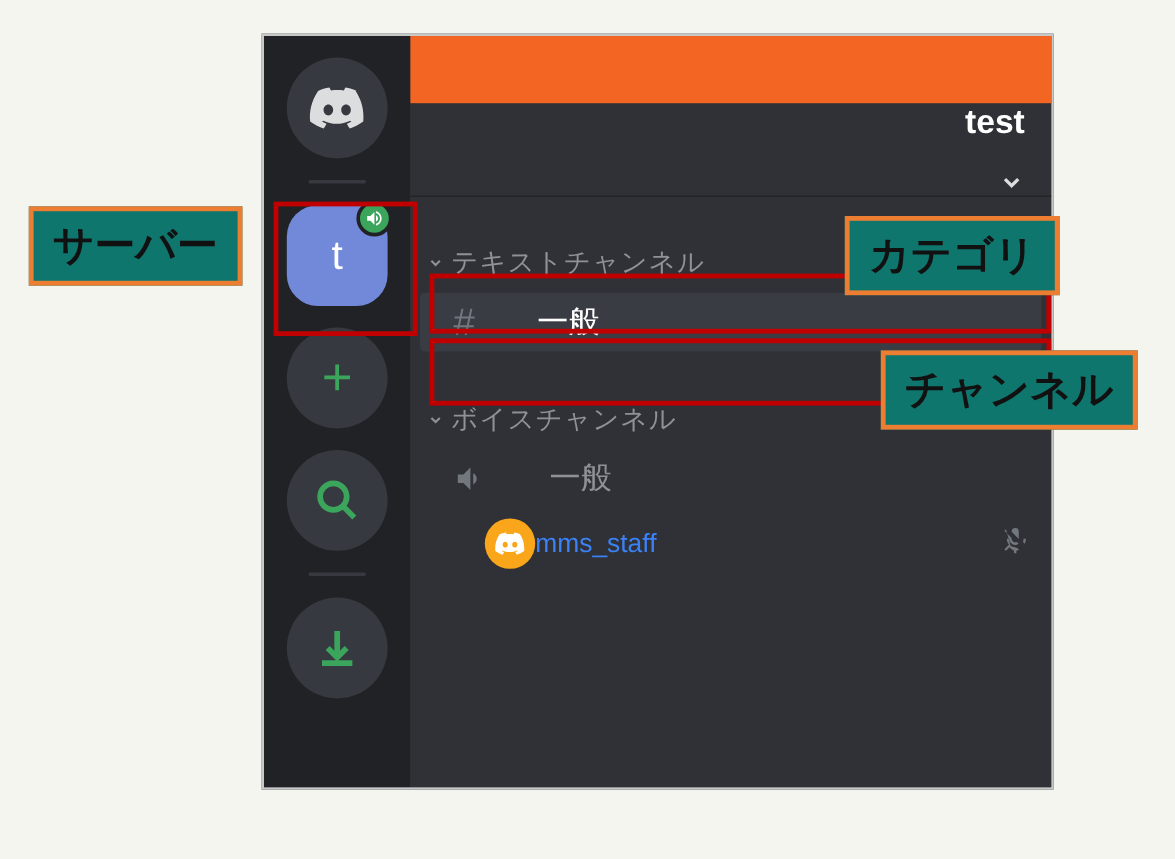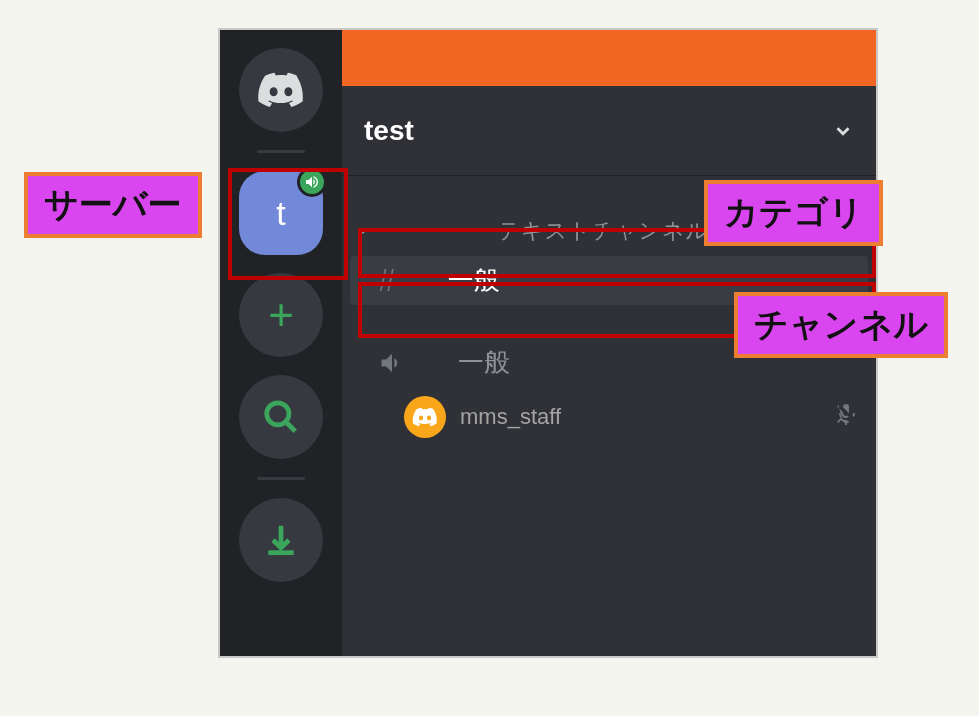--- a/index.html
+++ b/index.html
@@ -75,44 +75,44 @@
     flex: 1;
     background: #2f3136;
     display: flex;
     flex-direction: column;
   }
   .panel-topbar {
     height: 56px;
     background: #f26522;
   }
   .panel-header {
-    height: 90px;
-    display: flex;
-    align-items: center;
+    height: 78px;
+    display: flex;
+    align-items: flex-end;
     justify-content: space-between;
     padding: 0 22px;
     border-bottom: 1px solid #202225;
     cursor: pointer;
+    flex-direction: column;
   }
   .panel-header .title {
     color: #fff;
     font-size: 28px;
     font-weight: 700;
   }
   .panel-header svg { width: 22px; height: 22px; stroke: #dcddde; fill: none; stroke-width: 3; }
 
   .cat-row {
     display: flex;
     align-items: center;
     padding: 8px 14px 6px 14px;
     color: #8e9297;
     font-size: 22px;
     gap: 6px;
     cursor: pointer;
-    text-align: center;
   }
   .cat-row .cat-chevron { width: 14px; height: 14px; stroke: #8e9297; fill: none; stroke-width: 3; flex-shrink: 0; }
   .cat-row .cat-name { flex: 1; letter-spacing: 1px; }
   .cat-row .cat-plus { color: #8e9297; font-size: 30px; font-weight: 300; padding: 0 4px; cursor: pointer; }
 
   .chan-row {
     display: flex;
     align-items: center;
     padding: 6px 14px 6px 28px;
     color: #8e9297;
@@ -127,39 +127,38 @@
     color: #fff;
   }
   .chan-row .hash { font-size: 32px; color: #72767d; font-weight: 500; }
   .chan-row svg.spk { width: 28px; height: 28px; fill: #72767d; }
   .chan-row .cname { flex: 1; margin-left: 38px; }
   .chan-row .chan-actions { display: flex; gap: 8px; color: #8e9297; font-size: 22px; }
 
   .voice-user {
     display: flex;
     align-items: center;
-    gap: 14px;
     padding: 8px 18px 8px 62px;
-    color: #a3a3a3;
+    color: #3b82f6;
     font-size: 22px;
     cursor: pointer;
   }
   .voice-user .avatar {
     width: 42px; height: 42px; border-radius: 50%;
     background: #faa61a;
     display: flex; align-items: center; justify-content: center;
   }
   .voice-user .avatar svg { width: 26px; height: 20px; fill: #fff; }
   .voice-user .uname { flex: 1; }
   .voice-user .mute svg { width: 24px; height: 24px; fill: #72767d; }
 
   
   .callout {
     position: absolute;
-    background: #d946ef;
+    background: #0f766e;
     border: 4px solid #ed7d31;
     padding: 6px 16px;
     font-weight: 900;
     font-size: 34px;
     color: #111;
     white-space: nowrap;
   }
   .callout.server { left: 24px; top: 172px; }
   .callout.category { left: 704px; top: 180px; }
   .callout.channel { left: 734px; top: 292px; }
@@ -238,20 +237,27 @@
       <span class="hash">#</span>
       <span class="cname">一般</span>
       <span class="chan-actions">
         <span></span>
         <span></span>
       </span>
     </div>
 
     <div class="spacer-v"></div>
 
+    <div class="cat-row">
+      <svg class="cat-chevron" viewBox="0 0 24 24">
+          <polyline points="6 9 12 15 18 9"></polyline>
+        </svg>
+      <span class="cat-name">ボイスチャンネル</span>
+      <span class="cat-plus">+</span>
+    </div>
     <div class="chan-row">
       <svg class="spk" viewBox="0 0 24 24">
           <path d="M3 9v6h4l5 5V4L7 9H3zm13.5 3a4.5 4.5 0 0 0-2.5-4v8a4.5 4.5 0 0 0 2.5-4z"></path>
         </svg>
       <span class="cname">一般</span>
     </div>
     <div class="voice-user">
       <span class="avatar">
         <svg viewBox="0 0 28 20">
           <path d="M23.5 1.7C21.8 0.9 19.9 0.3 18 0c-.25.45-.54 1.05-.74 1.53-2.1-.31-4.2-.31-6.3 0C10.76 1.05 10.46.45 10.2 0 8.3.3 6.4.9 4.7 1.7 1.3 6.8.4 11.7.85 16.6c2.25 1.67 4.43 2.68 6.57 3.34.53-.72 1-1.5 1.4-2.3-.77-.29-1.5-.65-2.2-1.07.18-.14.37-.28.54-.42 4.3 2 8.96 2 13.2 0 .18.15.36.29.55.42-.7.42-1.44.78-2.21 1.07.4.8.87 1.58 1.4 2.3 2.14-.66 4.32-1.67 6.57-3.34.53-5.7-.9-10.56-3.67-14.9zM9.7 13.6c-1.28 0-2.33-1.18-2.33-2.63 0-1.45 1.02-2.64 2.33-2.64 1.3 0 2.35 1.2 2.33 2.64 0 1.45-1.03 2.63-2.33 2.63zm8.6 0c-1.28 0-2.33-1.18-2.33-2.63 0-1.45 1.03-2.64 2.33-2.64 1.31 0 2.36 1.2 2.33 2.64 0 1.45-1.02 2.63-2.33 2.63z"></path>

